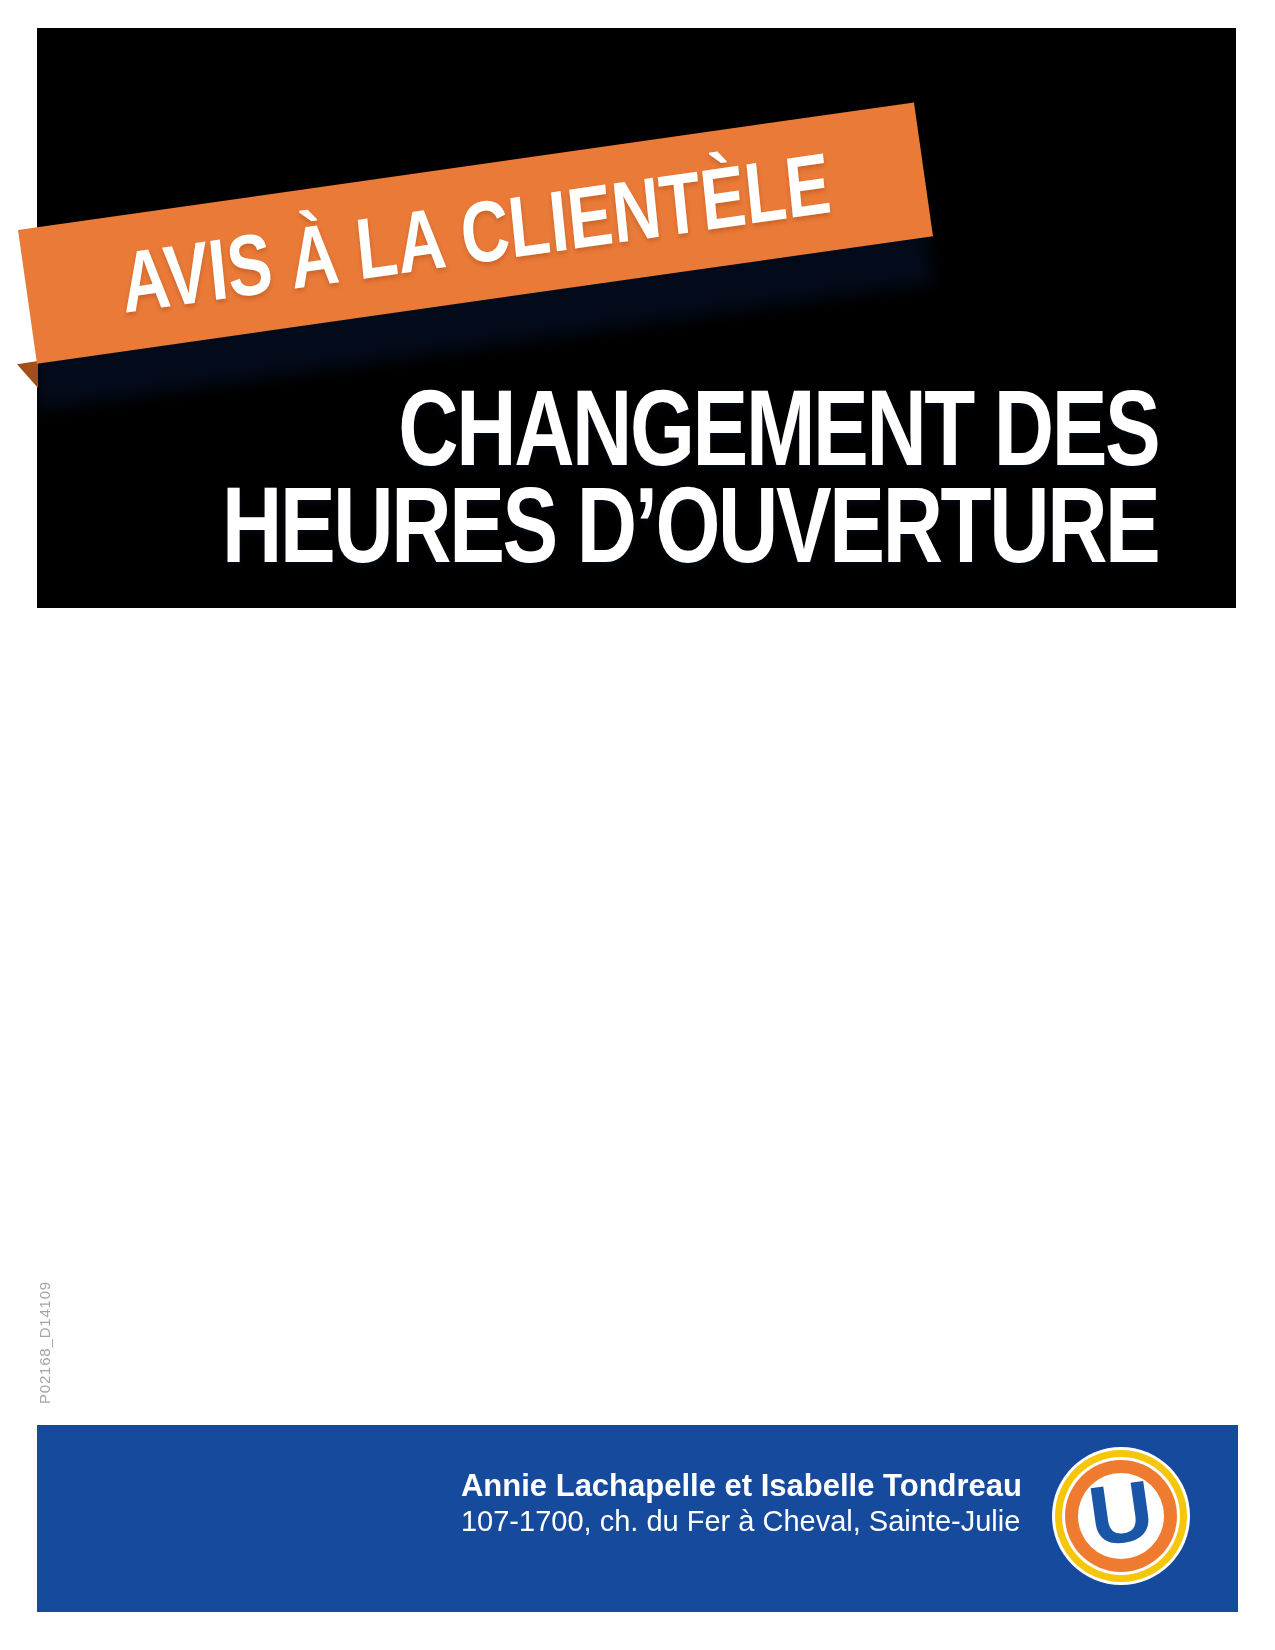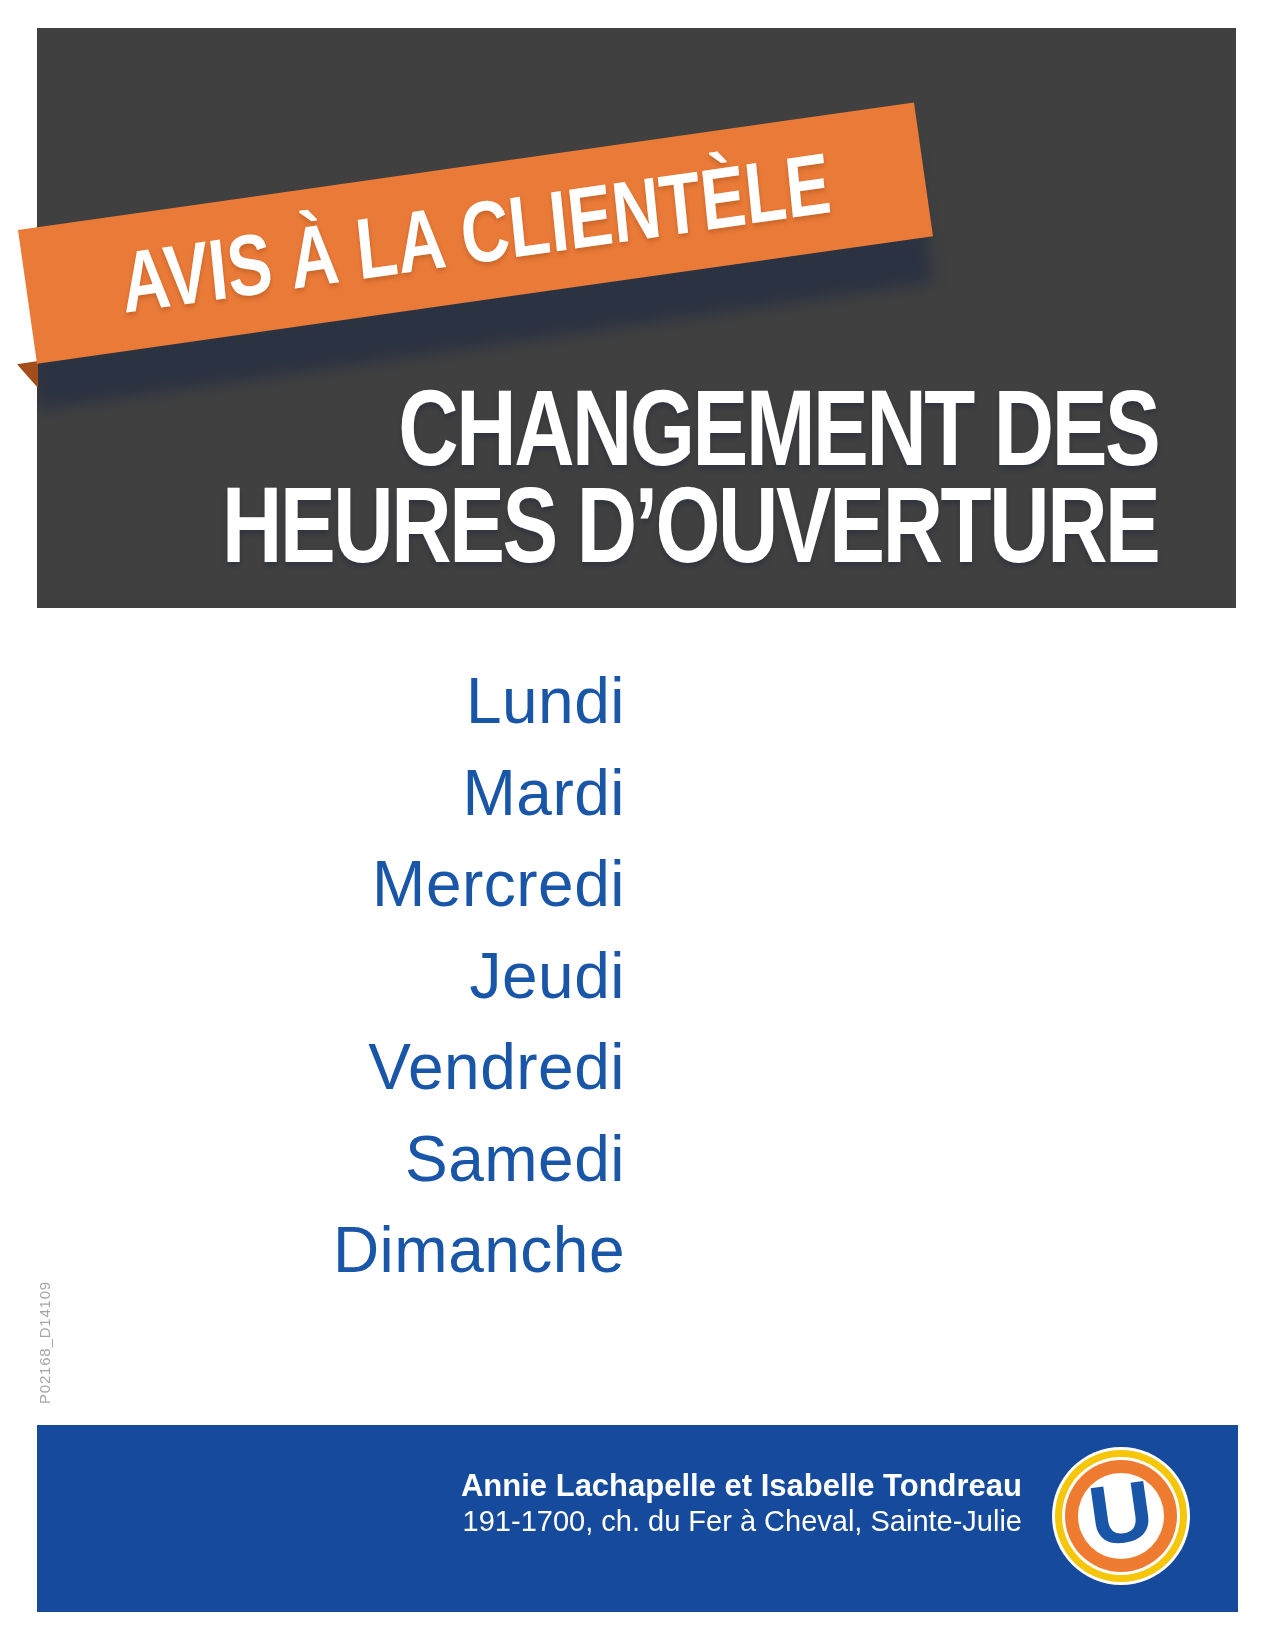--- a/index.html
+++ b/index.html
@@ -3,21 +3,21 @@
 <meta charset="utf-8">
 <style>
   html,body{margin:0;padding:0;background:#ffffff;}
   .poster{
     position:relative;width:1275px;height:1650px;background:#ffffff;
     overflow:hidden;font-family:"Liberation Sans",sans-serif;
   }
   
   .blue-block{
     position:absolute;left:37px;top:28px;width:1199px;height:580px;
-    background:#404040;overflow:hidden;
+    background:#000000;overflow:hidden;
   }
   .ribbon-shadow{
     position:absolute;left:-19px;top:246px;width:905px;height:138px;
     background:rgba(7,25,66,0.38);filter:blur(8px);
     transform:rotate(-8.1deg);transform-origin:0 0;
   }
   .title{
     position:absolute;right:78px;top:352px;text-align:right;color:#ffffff;
     font-weight:bold;font-size:107px;line-height:97px;letter-spacing:-3px;
     white-space:nowrap;text-shadow:0 4px 6px rgba(10,25,60,0.30);
@@ -48,21 +48,21 @@
     position:absolute;left:36px;top:1404px;transform:rotate(-90deg);
     transform-origin:0 0;font-size:15px;color:#A7A5A2;letter-spacing:0.8px;
     white-space:nowrap;
   }
   
   .footer-bar{
     position:absolute;left:37px;top:1425px;width:1201px;height:187px;
     background:#164A9C;
   }
   .footer-text{
-    position:absolute;right:253px;top:1468px;text-align:right;color:#ffffff;
+    position:absolute;right:253px;top:1468px;text-align:left;color:#ffffff;
     white-space:nowrap;
   }
   .footer-owners{font-size:31px;font-weight:bold;line-height:36px;}
   .footer-address,.footer-phone{font-size:29px;line-height:34px;}
   
   .logo{position:absolute;left:1052px;top:1447px;width:138px;height:138px;}
   .logo div{position:absolute;border-radius:50%;}
   .ring-outer{left:0;top:0;right:0;bottom:0;background:#ffffff;}
   .ring-yellow{left:3px;top:3px;right:3px;bottom:3px;background:#F5C60A;}
   .ring-white2{left:10px;top:10px;right:10px;bottom:10px;background:#ffffff;}
@@ -88,37 +88,28 @@
       <span class="tline">HEURES D’OUVERTURE</span>
     </div>
   </div>
 
   <div class="fold"></div>
 
   <div class="ribbon">
     <span class="ribbon-label">AVIS À LA CLIENTÈLE</span>
   </div>
 
-  <div class="days">
-    <div>Lundi</div>
-    <div>Mardi</div>
-    <div>Mercredi</div>
-    <div>Jeudi</div>
-    <div>Vendredi</div>
-    <div>Samedi</div>
-    <div>Dimanche</div>
-  </div>
 
   <div class="print-code">P02168_D14109</div>
 
   <div class="footer-bar"></div>
 
   <div class="footer-text">
     <div class="footer-owners">Annie Lachapelle et Isabelle Tondreau</div>
-    <div class="footer-address">191-1700, ch. du Fer à Cheval, Sainte-Julie</div>
+    <div class="footer-address">107-1700, ch. du Fer à Cheval, Sainte-Julie</div>
   </div>
 
   <div class="logo">
     <div class="ring-outer"></div>
     <div class="ring-yellow"></div>
     <div class="ring-white2"></div>
     <div class="ring-orange"></div>
     <div class="logo-center">
       <span class="logo-u">U</span>
     </div>

